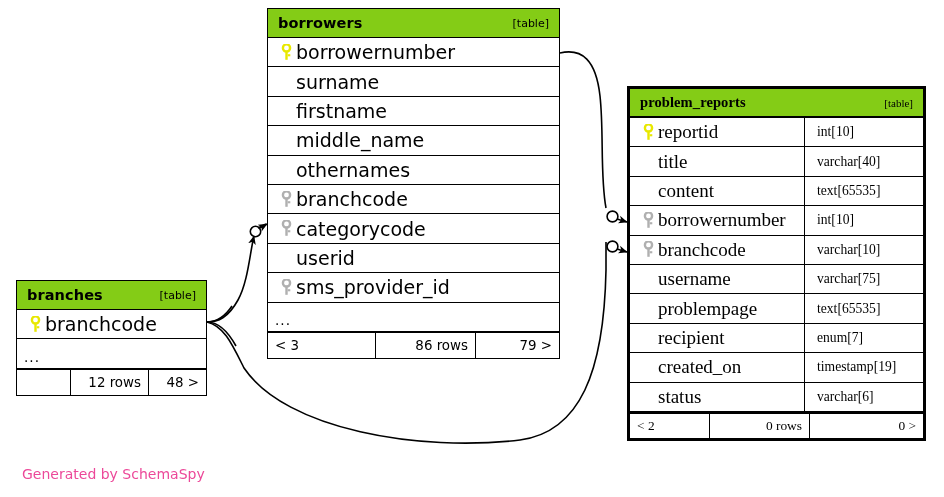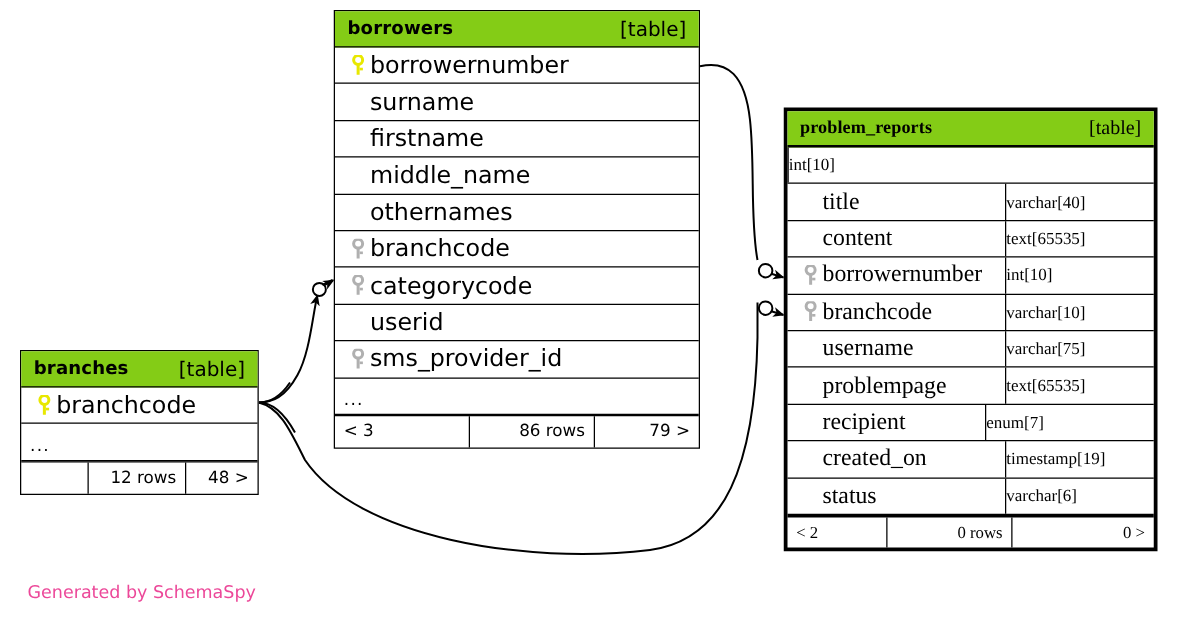--- a/index.html
+++ b/index.html
@@ -48,21 +48,21 @@
     box-sizing: border-box;
   }
   .focal .tbl-title { border-bottom-width: 2.5px; }
   .tbl-name {
     font-weight: bold;
     font-size: 14.5px;
     color: #000;
     letter-spacing: .1px;
   }
   .tbl-tag {
-    font-size: 16px;
+    font-size: 11px;
     color: #000;
   }
 
   .tbl-row {
     display: flex;
     align-items: stretch;
     height: 29.4px;
     border-bottom: 1.6px solid #000000;
     box-sizing: border-box;
   }
@@ -71,21 +71,21 @@
   .cell-name {
     display: flex;
     align-items: center;
     flex: 1 1 auto;
     padding-left: 8px;
     min-width: 0;
   }
   .cell-type {
     display: flex;
     align-items: center;
-    padding-left: 0;
+    padding-left: 12px;
     border-left: 1.6px solid #000000;
     box-sizing: border-box;
     flex: 0 0 auto;
   }
   .col-label {
     font-size: 19px;
     color: #000;
     white-space: nowrap;
     text-align: right;
   }
@@ -325,20 +325,30 @@
     </div>
   </div>
 
   <div class="table-box focal" id="tbl-problem-reports" style="left:627px; top:86px; width:299px;font-family:Liberation Serif, serif;">
     <div class="tbl-title">
       <span class="tbl-name">problem_reports</span>
       <span class="tbl-tag">[table]</span>
     </div>
 
     <div class="tbl-row">
+      <div class="cell-name">
+        <span class="keyslot">
+          <svg width="11" height="17" viewBox="0 0 11 17">
+            <circle cx="5.5" cy="4" r="3.6" fill="none" stroke="#e8e800" stroke-width="2.4"></circle>
+            <rect x="4.3" y="6.4" width="2.4" height="9.4" fill="#e8e800"></rect>
+            <rect x="6.7" y="10.2" width="2.6" height="2.1" fill="#e8e800"></rect>
+          </svg>
+        </span>
+        <span class="col-label">reportid</span>
+      </div>
       <div class="cell-type" style="width:119px;">
         <span class="type-label">int[10]</span>
       </div>
     </div>
 
     <div class="tbl-row">
       <div class="cell-name">
         <span class="keyslot"></span>
         <span class="col-label">title</span>
       </div>
@@ -407,21 +417,21 @@
       <div class="cell-type" style="width:119px;">
         <span class="type-label">text[65535]</span>
       </div>
     </div>
 
     <div class="tbl-row">
       <div class="cell-name">
         <span class="keyslot"></span>
         <span class="col-label">recipient</span>
       </div>
-      <div class="cell-type" style="width:135px;">
+      <div class="cell-type" style="width:119px;">
         <span class="type-label">enum[7]</span>
       </div>
     </div>
 
     <div class="tbl-row">
       <div class="cell-name">
         <span class="keyslot"></span>
         <span class="col-label">created_on</span>
       </div>
       <div class="cell-type" style="width:119px;">

